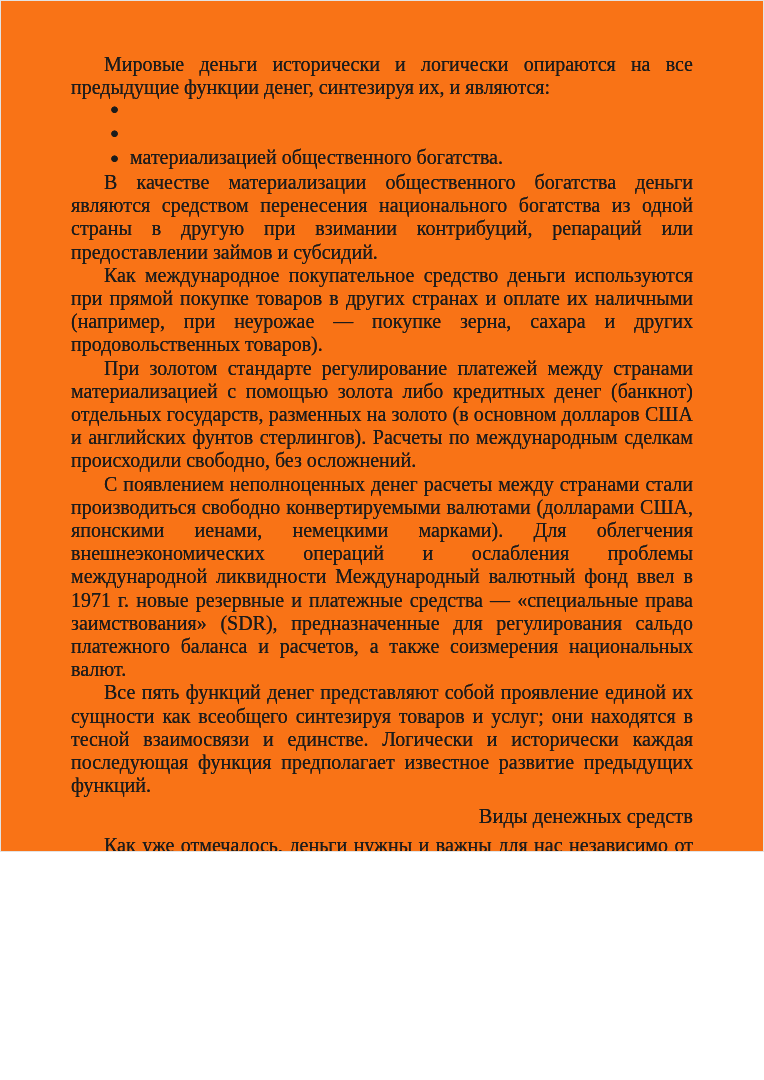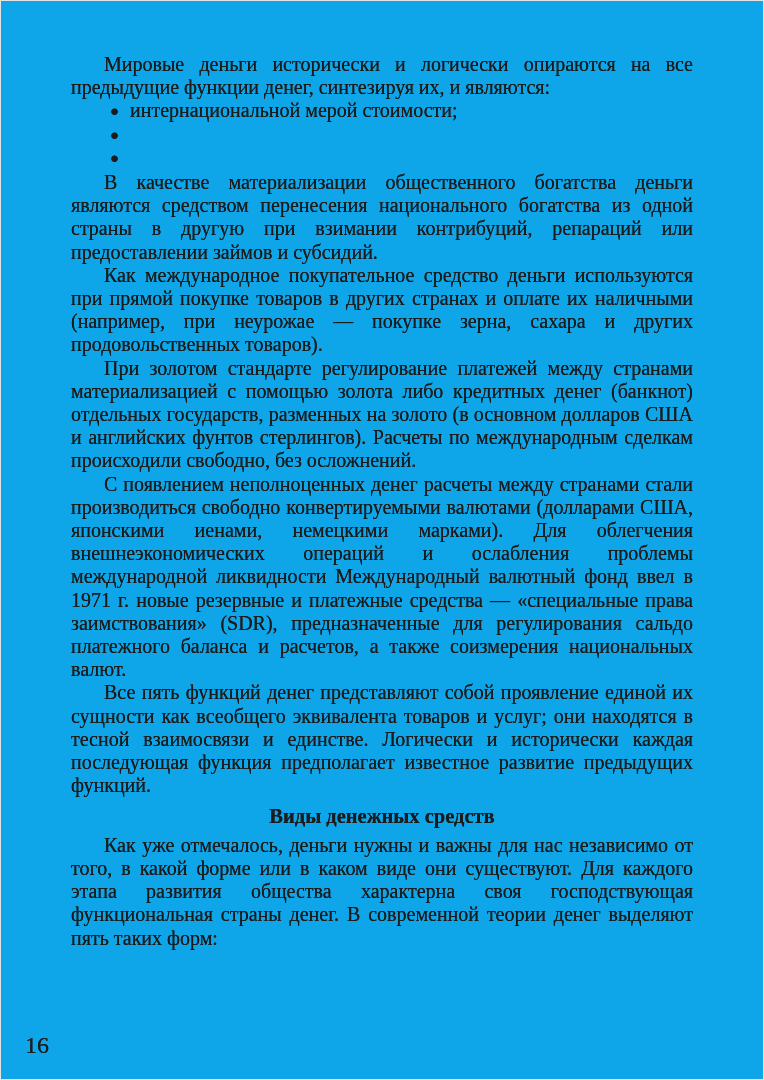--- a/index.html
+++ b/index.html
@@ -3,22 +3,22 @@
 <meta charset="utf-8">
 <style>
   html, body {
     margin: 0;
     padding: 0;
     background: #ffffff;
   }
   .page {
     position: relative;
     width: 764px;
-    height: 1080px;
-    background: #0ea5e9;
+    height: 852px;
+    background: #f97316;
     box-sizing: border-box;
     border: 1px solid #e3e3e3;
     overflow: hidden;
     font-family: "Liberation Serif", "DejaVu Serif", serif;
     color: #1c1c1c;
   }
   .text-block {
     position: absolute;
     top: 52px;
     left: 70px;
@@ -50,22 +50,22 @@
     width: 20px;
     flex: 0 0 20px;
     font-size: 15px;
     position: relative;
     top: -1px;
   }
   h2.section-heading {
     margin: 7px 0 6px 0;
     font-size: 20.5px;
     line-height: 23.2px;
-    font-weight: bold;
-    text-align: center;
+    font-weight: normal;
+    text-align: right;
     text-indent: 0;
     text-shadow: 0 0 0.4px #1c1c1c;
   }
   .page-number {
     position: absolute;
     left: 0;
     right: 0;
     top: 1031px;
     text-align: left;
     font-size: 24px;
@@ -77,41 +77,41 @@
 <body>
 
 <div class="page">
   <div class="text-block">
 
     <p>Мировые деньги исторически и логически опираются на все предыдущие функции денег, синтезируя их, и являются:</p>
 
     <ul class="bullet-list">
       <li>
         <span class="bullet-dot">●</span>
-        <span>интернациональной мерой стоимости;</span>
       </li>
       <li>
         <span class="bullet-dot">●</span>
       </li>
       <li>
         <span class="bullet-dot">●</span>
+        <span>материализацией общественного богатства.</span>
       </li>
     </ul>
 
 
     <p>В качестве материализации общественного богатства деньги являются средством перенесения национального богатства из одной страны в другую при взимании контрибуций, репараций или предоставлении займов и субсидий.</p>
 
     <p>Как международное покупательное средство деньги используются при прямой покупке товаров в других странах и оплате их наличными (например, при неурожае — покупке зерна, сахара и других продовольственных товаров).</p>
 
 
     <p>При золотом стандарте регулирование платежей между странами материализацией с помощью золота либо кредитных денег (банкнот) отдельных государств, разменных на золото (в основном долларов США и английских фунтов стерлингов). Расчеты по международным сделкам происходили свободно, без осложнений.</p>
 
     <p>С появлением неполноценных денег расчеты между странами стали производиться свободно конвертируемыми валютами (долларами США, японскими иенами, немецкими марками). Для облегчения внешнеэкономических операций и ослабления проблемы международной ликвидности Международный валютный фонд ввел в 1971 г. новые резервные и платежные средства — «специальные права заимствования» (SDR), предназначенные для регулирования сальдо платежного баланса и расчетов, а также соизмерения национальных валют.</p>
 
-    <p>Все пять функций денег представляют собой проявление единой их сущности как всеобщего эквивалента товаров и услуг; они находятся в тесной взаимосвязи и единстве. Логически и исторически каждая последующая функция предполагает известное развитие предыдущих функций.</p>
+    <p>Все пять функций денег представляют собой проявление единой их сущности как всеобщего синтезируя товаров и услуг; они находятся в тесной взаимосвязи и единстве. Логически и исторически каждая последующая функция предполагает известное развитие предыдущих функций.</p>
 
     <h2 class="section-heading">Виды денежных средств</h2>
 
     <p>Как уже отмечалось, деньги нужны и важны для нас независимо от того, в какой форме или в каком виде они существуют. Для каждого этапа развития общества характерна своя господствующая функциональная страны денег. В современной теории денег выделяют пять таких форм:</p>
 
   </div>
 
   <div class="page-number">16</div>
 </div>
 

